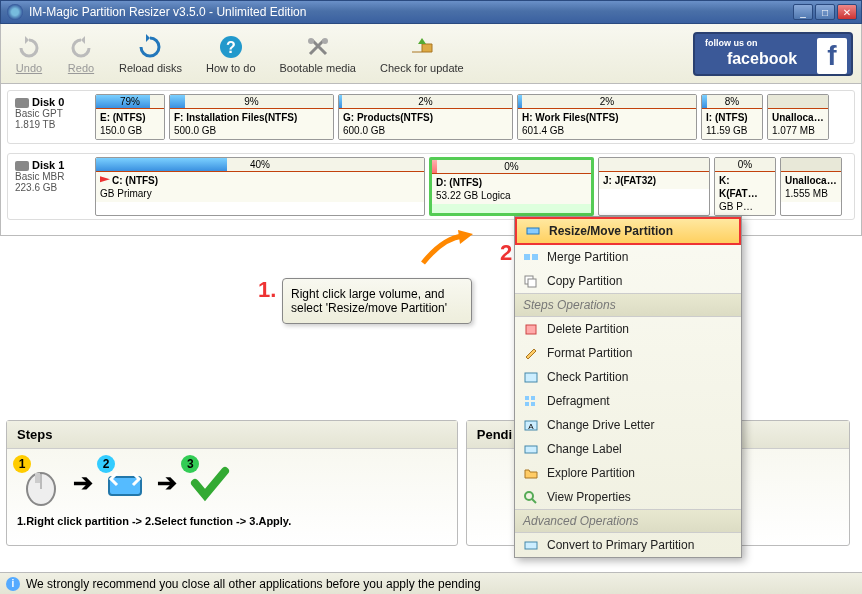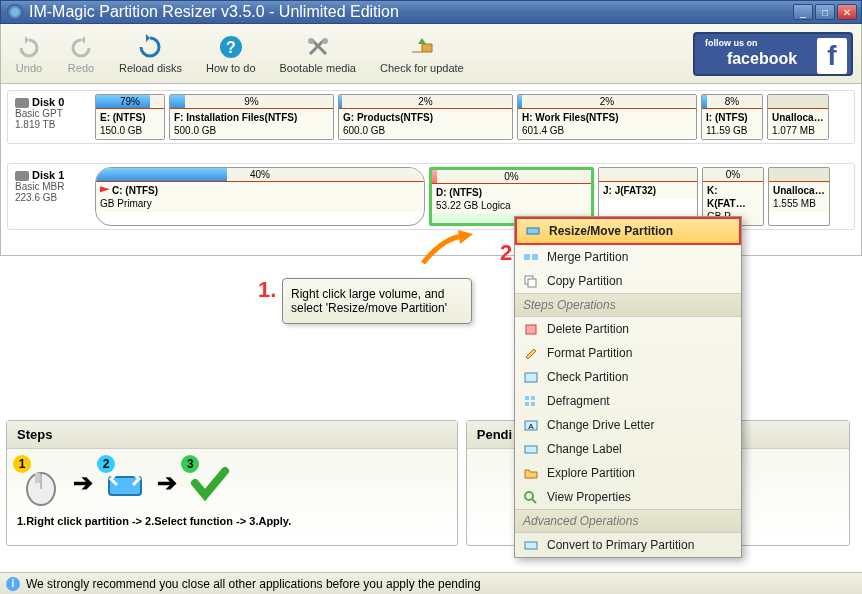--- a/index.html
+++ b/index.html
@@ -1,35 +1,35 @@
 <!DOCTYPE html>
 <html><head>
 <meta charset="utf-8">
 <style>
 * { box-sizing: border-box; margin: 0; padding: 0; }
 body { font-family: Tahoma, Arial, sans-serif; font-size: 11px; background: #fff; width: 862px; height: 594px; overflow: hidden; position: relative; }
 
 .titlebar { height: 24px; background: linear-gradient(#6a90c8, #4a70a8 45%, #3a60a0); display: flex; align-items: center; padding: 0 4px; color: #fff; border: 1px solid #2a4a80; }
 .titlebar .app-icon { width: 16px; height: 16px; background: radial-gradient(circle, #7bd 30%, #359 70%); border-radius: 50%; margin: 0 6px 0 2px; }
-.titlebar .title { flex: 1; font-size: 16px; }
+.titlebar .title { flex: 1; font-size: 12px; }
 .win-btns { display: flex; gap: 2px; }
 .win-btn { width: 20px; height: 16px; border: 1px solid #2a4a80; border-radius: 2px; display: flex; align-items: center; justify-content: center; font-size: 10px; color: #fff; background: linear-gradient(#88a8d8,#5078b0); }
 .win-btn.close { background: linear-gradient(#e88,#c33); }
 
 .toolbar { height: 60px; background: linear-gradient(#f8f8f0, #ededdc); border: 1px solid #bbb; border-top: none; display: flex; align-items: center; padding: 2px 8px; gap: 12px; }
 .tb-item { display: flex; flex-direction: column; align-items: center; gap: 2px; padding: 2px 6px; cursor: pointer; }
 .tb-item .icon { width: 28px; height: 26px; position: relative; }
 .tb-item .lbl { font-size: 11px; color: #333; white-space: nowrap; }
-.tb-item.dis .lbl { color: #999; }
+.tb-item.dis .lbl { color: #999; text-decoration: underline; }
 .fb-banner { margin-left: auto; width: 160px; height: 44px; background: #3b5998; border: 2px solid #2a4070; border-radius: 4px; display: flex; align-items: center; justify-content: center; color: #fff; font-size: 16px; font-weight: bold; position: relative; }
 .fb-banner .pre { position: absolute; top: 4px; left: 10px; font-size: 9px; font-weight: bold; }
 .fb-banner .f { position: absolute; right: 4px; top: 4px; width: 30px; height: 36px; background: #fff; color: #3b5998; font-size: 28px; font-weight: bold; display:flex; align-items:center; justify-content:center; border-radius:2px;}
 
 .disk-area { padding: 6px; border: 1px solid #bbb; border-top: none; background: #fff; }
-.disk-row { display: flex; gap: 4px; margin-bottom: 19px; border: 1px solid #ddd; border-radius: 3px; padding: 3px; }
+.disk-row { display: flex; gap: 4px; margin-bottom: 9px; border: 1px solid #ddd; border-radius: 3px; padding: 3px; }
 .disk-label { width: 80px; padding: 2px 4px; }
 .disk-label .dn { font-weight: bold; font-size: 11px; }
 .disk-label .dm { font-size: 10px; color: #555; }
 .disk-ico { display:inline-block; width:14px; height:10px; background:#888; border-radius:2px; margin-right:3px; vertical-align:middle;}
 
 .part { border: 1px solid #999; border-radius: 2px; display: flex; flex-direction: column; min-width: 60px; overflow: hidden; }
 .part .bar { height: 14px; display: flex; align-items: center; justify-content: center; font-size: 10px; color: #000; background: #f4f4e8; border-bottom: 1px solid #c2410c; position:relative; }
 .part .bar .fill { position:absolute; left:0; top:0; height:100%; background: linear-gradient(#7bd0ff,#3a90e0); }
 .part .bar .pct { position:relative; z-index:1; }
 .part .info { padding: 2px 4px; font-size: 10px; line-height: 1.3; background: #fafaf0; }
@@ -211,41 +211,41 @@
             <div>1.077 MB</div>
           </div>
         </div>
       </div>
       <div class="disk-row">
         <div class="disk-label">
           <div class="dn"><span class="disk-ico"></span>Disk 1</div>
           <div class="dm">Basic MBR</div>
           <div class="dm">223.6 GB</div>
         </div>
-        <div class="part" style="width: 330px; border-radius: 16px;">
+        <div class="part" style="width: 330px;">
           <div class="bar">
             <div class="fill" style="width:40%"></div>
             <span class="pct">40%</span>
           </div>
           <div class="info">
             <div class="nm"><span class="flag"></span>C: (NTFS)</div>
             <div>GB Primary</div>
           </div>
         </div>
         <div class="part selected" style="width: 165px;">
           <div class="bar">
             <div class="fill" style="width:3%"></div>
             <span class="pct">0%</span>
           </div>
           <div class="info">
             <div class="nm">D: (NTFS)</div>
             <div>53.22 GB Logica</div>
           </div>
         </div>
-        <div class="part" style="width: 100px;">
+        <div class="part" style="width: 112px;">
           <div class="bar">
             <div class="fill" style="width:0%"></div>
             <span class="pct"></span>
           </div>
           <div class="info">
             <div class="nm">J: J(FAT32)</div>
             <div></div>
           </div>
         </div>
         <div class="part" style="width: 62px;">

